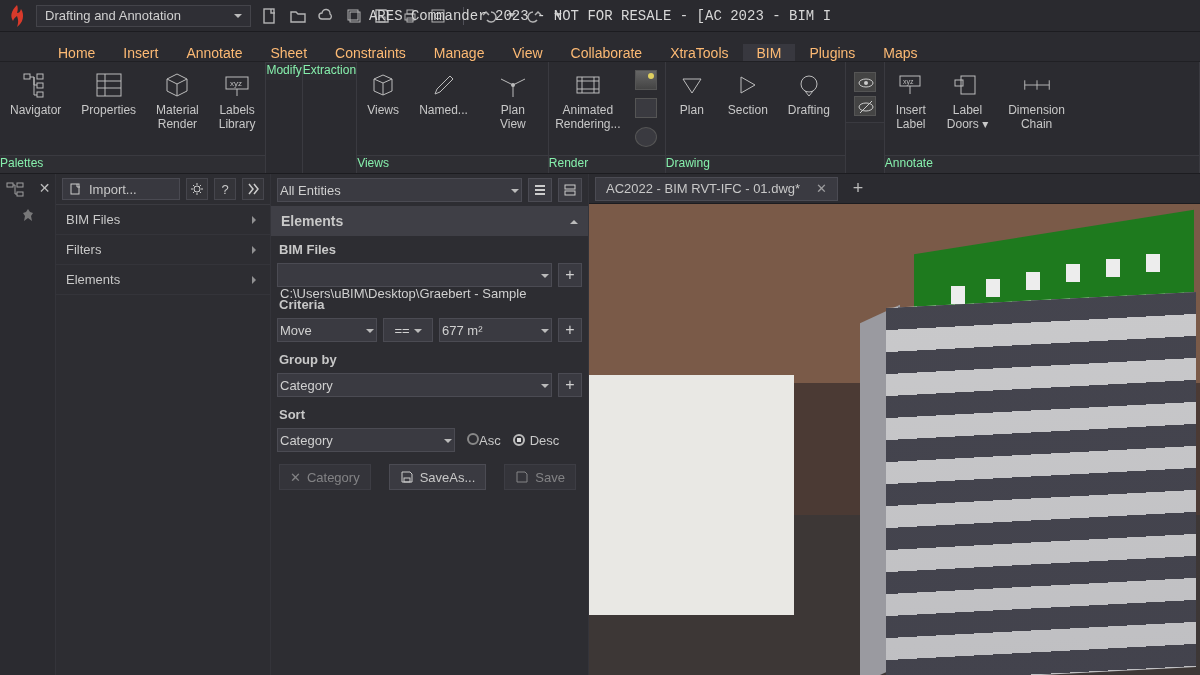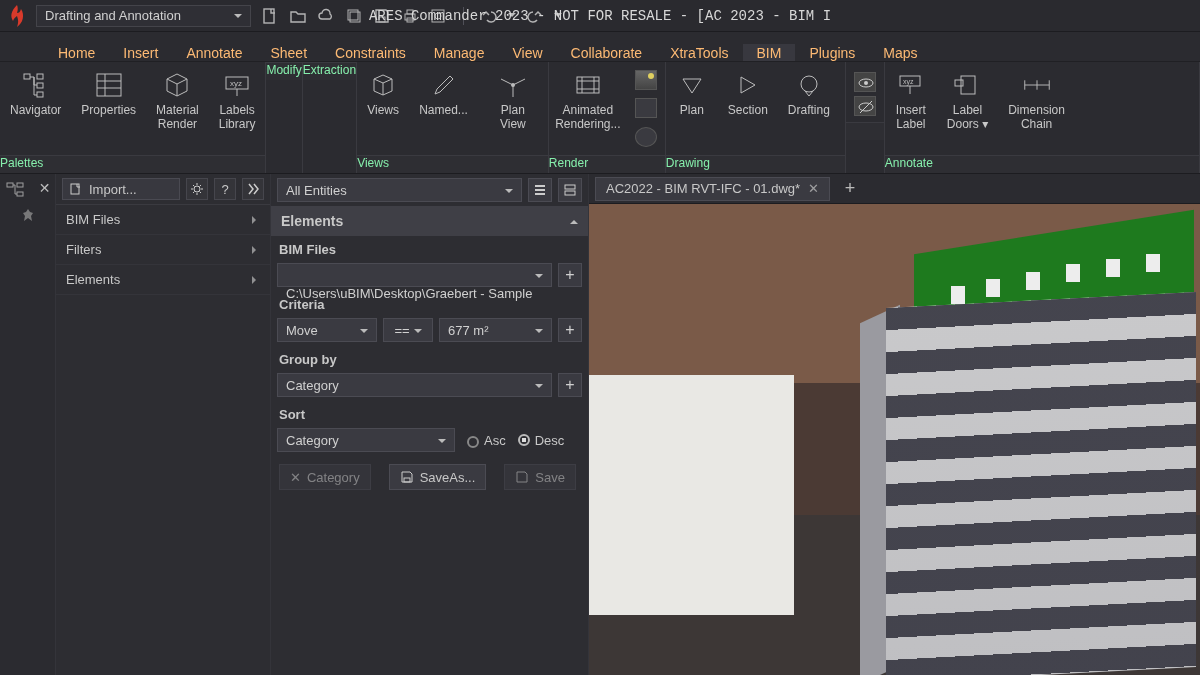--- a/index.html
+++ b/index.html
@@ -44,34 +44,34 @@
 .treepanel { width: 215px; background:#2d2d32; border-right:1px solid #34343a; display:flex; flex-direction:column;}
 .treetop { display:flex; align-items:center; gap:6px; padding:4px 6px; border-bottom:1px solid #3a3a40;}
 .treetop .imp { flex:1; height:22px; background:#38383f; border:1px solid #4a4a52; display:flex; align-items:center; gap:6px; padding:0 6px; font-size:13px;}
 .treetop .tb{width:22px;height:22px;background:#343439;border:1px solid #46464d;display:flex;align-items:center;justify-content:center;font-size:13px;}
 .treerow { height:30px; display:flex; align-items:center; justify-content:space-between; padding:0 10px; border-bottom:1px solid #34343a; font-size:13px;}
 .treerow .chev{opacity:.7;}
 
 
 .filterpanel { width: 318px; background:#2d2d32; border-right:1px solid #34343a; display:flex; flex-direction:column; padding:0;}
 .frow { display:flex; align-items:center; padding:4px 6px; gap:6px;}
-.dd { height:24px; background:#3a3a41; border:1px solid #4b4b53; display:flex; align-items:center; justify-content:space-between; padding:0 8px; font-size:13px; color:#d0d0d0;}
+.dd { height:24px; background:#3a3a41; border:1px solid #4b4b53; display:flex; align-items:center; justify-content:space-between; padding:0 2px; font-size:13px; color:#d0d0d0;}
 .secthead { background:#3f3f46; height:30px; display:flex; align-items:center; justify-content:space-between; padding:0 10px; font-weight:600; font-size:14px;}
 .lbl { font-weight:600; font-size:13px; padding:6px 8px 2px;}
 .addbtn{width:24px;height:24px;background:#3a3a41;border:1px solid #4b4b53;display:flex;align-items:center;justify-content:center;font-size:16px;color:#d0d0d0;}
 .radio{width:12px;height:12px;border-radius:50%;border:2px solid #888;display:inline-block;}
 .radio.on{background:radial-gradient(circle,#ddd 0 40%,transparent 41%);border-color:#bbb;}
 .btnbar{display:flex;gap:18px;padding:8px;}
 .pbtn{height:26px;background:#3a3a41;border:1px solid #4b4b53;display:flex;align-items:center;gap:6px;padding:0 10px;font-size:13px;color:#c8c8c8;}
 .pbtn.disabled{opacity:.55;}
 
 
 .docarea{flex:1;display:flex;flex-direction:column;background:#202024;}
 .doctabs{height:30px;background:#2b2b30;display:flex;align-items:center;padding-left:6px;border-bottom:1px solid #1c1c20;}
-.doctab{height:24px;background:#3a3a41;display:flex;align-items:center;padding:0 10px;gap:8px;font-size:13px;border:1px solid #4b4b53;}
+.doctab{height:24px;background:#3a3a41;display:flex;align-items:center;padding:0 10px;gap:16px;font-size:13px;border:1px solid #4b4b53;}
 .doctab .x{opacity:.7;}
 .tadd{width:24px;height:24px;margin-left:8px;display:flex;align-items:center;justify-content:center;color:#bbb;font-size:18px;}
 .viewport{flex:1;position:relative;overflow:hidden;}
 
 
 .sky{position:absolute;inset:0;background:#7a5a48;}
 .ground{position:absolute;left:0;right:0;bottom:0;height:62%;background:#4b3a34;}
 .ground2{position:absolute;left:0;right:0;bottom:0;height:34%;background:#3d3736;}
 .whitebox{position:absolute;left:0;bottom:60px;width:205px;height:240px;background:#e9e8e4;}
 .roof{position:absolute;right:6px;top:28px;width:280px;height:90px;background:#1e7a1e;transform:skewY(-9deg);}
@@ -481,21 +481,21 @@
           <span>+</span>
         </div>
     </div>
 
     <div class="lbl">Sort</div>
     <div class="frow" style="gap:12px">
       <div class="dd" style="width:178px">
         <span>Category</span>
         <span class="chev-down"></span>
       </div>
-      <label style="display:flex;align-items:flex-end;gap:5px">
+      <label style="display:flex;align-items:flex-start;">
         <span class="radio"></span>
         <span>Asc</span>
       </label>
       <label style="display:flex;align-items:center;gap:5px">
         <span class="radio on"></span>
         <span>Desc</span>
       </label>
     </div>
 
     <div class="btnbar">

